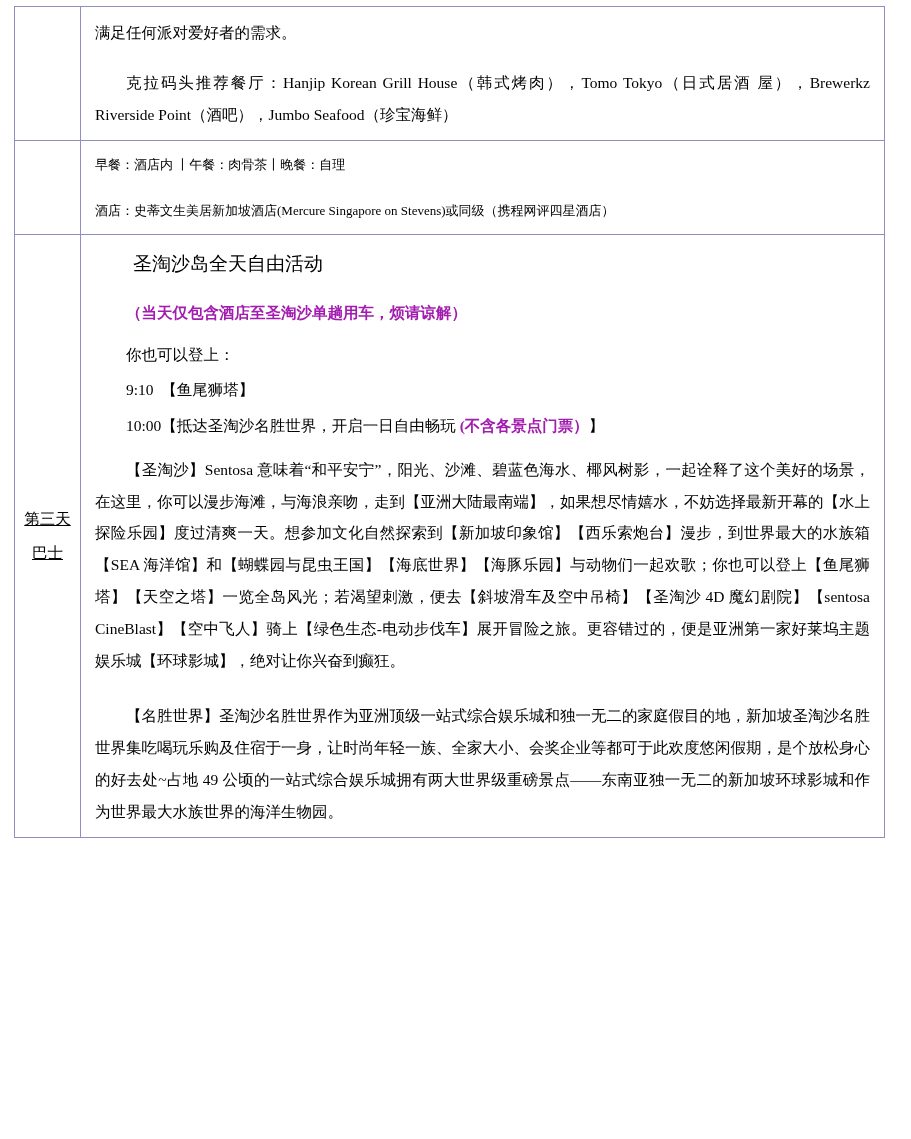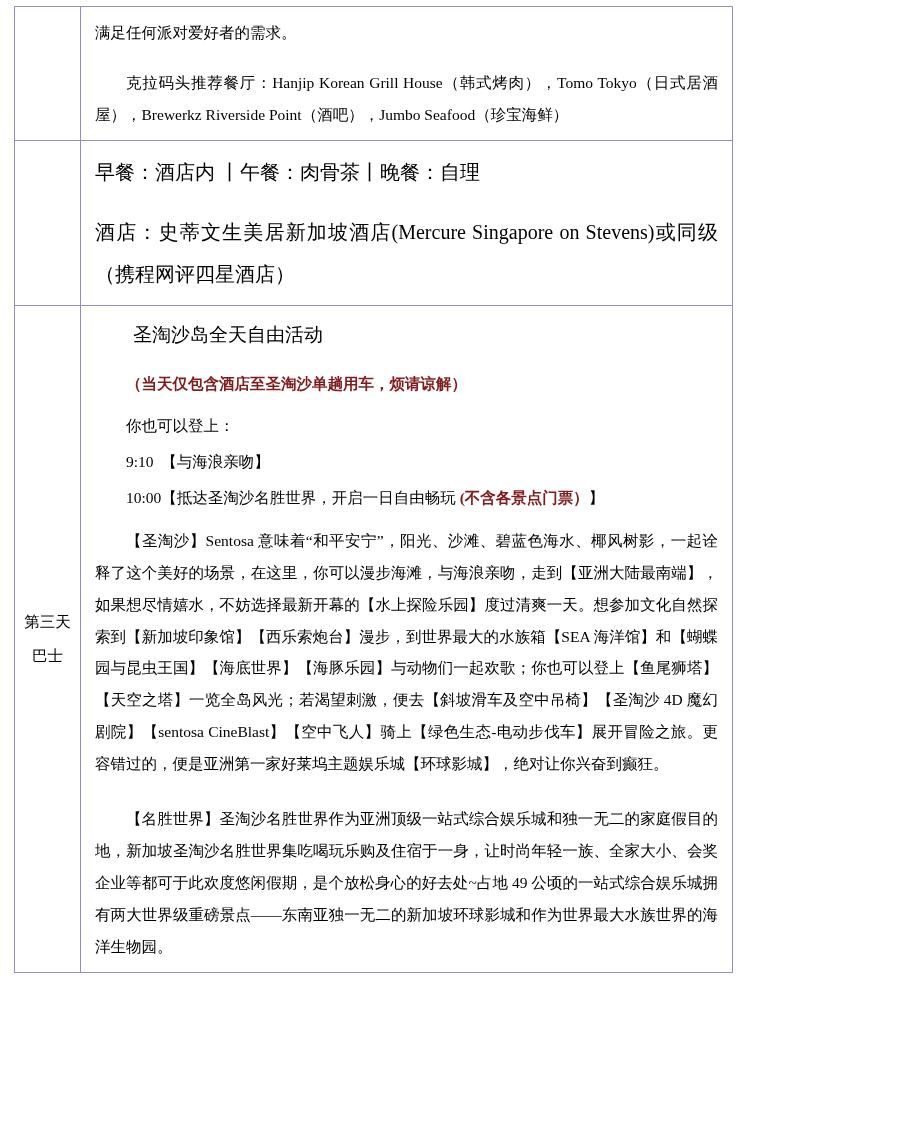--- a/index.html
+++ b/index.html
@@ -14,66 +14,67 @@
   }
   .page {
     width: 911px;
     min-height: 1139px;
     position: relative;
     box-sizing: border-box;
     padding: 6px 14px 0 14px;
   }
   table.itinerary {
     border-collapse: collapse;
-    width: 719px;
+    width: 871px;
     table-layout: fixed;
   }
   table.itinerary td {
     border: 1px solid #8e8ec1;
     vertical-align: top;
     padding: 0;
   }
   .col-day {
     width: 66px;
     text-align: center;
     vertical-align: middle !important;
     font-size: 15.5px;
     line-height: 2.2;
     color: #000;
   }
   .col-day .daylabel {
     display: block;
+    text-decoration: underline;
   }
   .cell-pad {
     padding: 10px 14px 10px 14px;
   }
   p {
     margin: 0;
     font-size: 15.5px;
     line-height: 2.05;
     text-align: justify;
     text-justify: inter-ideograph;
   }
   p.indent {
     text-indent: 2em;
   }
   p.spacer-top {
     margin-top: 18px;
   }
   .red {
-    color: #7f1d1d;
+    color: #a21caf;
     font-weight: bold;
   }
   .title-bold {
     font-weight: normal;
     font-size: 19px;
     line-height: 2.0;
   }
   .meal-line {
-    font-size: 20px;
+    font-size: 13px;
     line-height: 2.1;
   }
 </style>
 </head>
 <body>
 
 <div class="page">
   <table class="itinerary">
     <colgroup>
       <col style="width:66px">
@@ -102,21 +103,21 @@
         <td class="col-day">
           <span class="daylabel">第三天</span>
           <span class="daylabel">巴士</span>
         </td>
         <td>
           <div class="cell-pad">
             <p class="title-bold indent" style="margin-bottom:14px">圣淘沙岛全天自由活动</p>
             <p class="indent red" style="margin-bottom:10px">（当天仅包含酒店至圣淘沙单趟用车，烦请谅解）</p>
             <p class="indent" style="margin-bottom:4px">你也可以登上：</p>
             <p class="indent" style="margin-bottom:4px">
-              <span>9:10</span><span>&nbsp;&nbsp;</span><span>【与海浪亲吻】</span>
+              <span>9:10</span><span>&nbsp;&nbsp;</span><span>【鱼尾狮塔】</span>
             </p>
             <p class="indent" style="margin-bottom:12px">
               <span>10:00</span><span>【抵达圣淘沙名胜世界，开启一日自由畅玩 </span><span class="red">(不含各景点门票）</span><span>】</span>
             </p>
             <p class="indent" style="margin-top:6px">【圣淘沙】Sentosa 意味着“和平安宁”，阳光、沙滩、碧蓝色海水、椰风树影，一起诠释了这个美好的场景，在这里，你可以漫步海滩，与海浪亲吻，走到【亚洲大陆最南端】，如果想尽情嬉水，不妨选择最新开幕的【水上探险乐园】度过清爽一天。想参加文化自然探索到【新加坡印象馆】【西乐索炮台】漫步，到世界最大的水族箱【SEA 海洋馆】和【蝴蝶园与昆虫王国】【海底世界】【海豚乐园】与动物们一起欢歌；你也可以登上【鱼尾狮塔】【天空之塔】一览全岛风光；若渴望刺激，便去【斜坡滑车及空中吊椅】【圣淘沙 4D 魔幻剧院】【sentosa CineBlast】【空中飞人】骑上【绿色生态-电动步伐车】展开冒险之旅。更容错过的，便是亚洲第一家好莱坞主题娱乐城【环球影城】，绝对让你兴奋到癫狂。</p>
             <p class="indent" style="margin-top:24px">【名胜世界】圣淘沙名胜世界作为亚洲顶级一站式综合娱乐城和独一无二的家庭假目的地，新加坡圣淘沙名胜世界集吃喝玩乐购及住宿于一身，让时尚年轻一族、全家大小、会奖企业等都可于此欢度悠闲假期，是个放松身心的好去处~占地 49 公顷的一站式综合娱乐城拥有两大世界级重磅景点——东南亚独一无二的新加坡环球影城和作为世界最大水族世界的海洋生物园。</p>
           </div>
         </td>
       </tr>
     </tbody>

